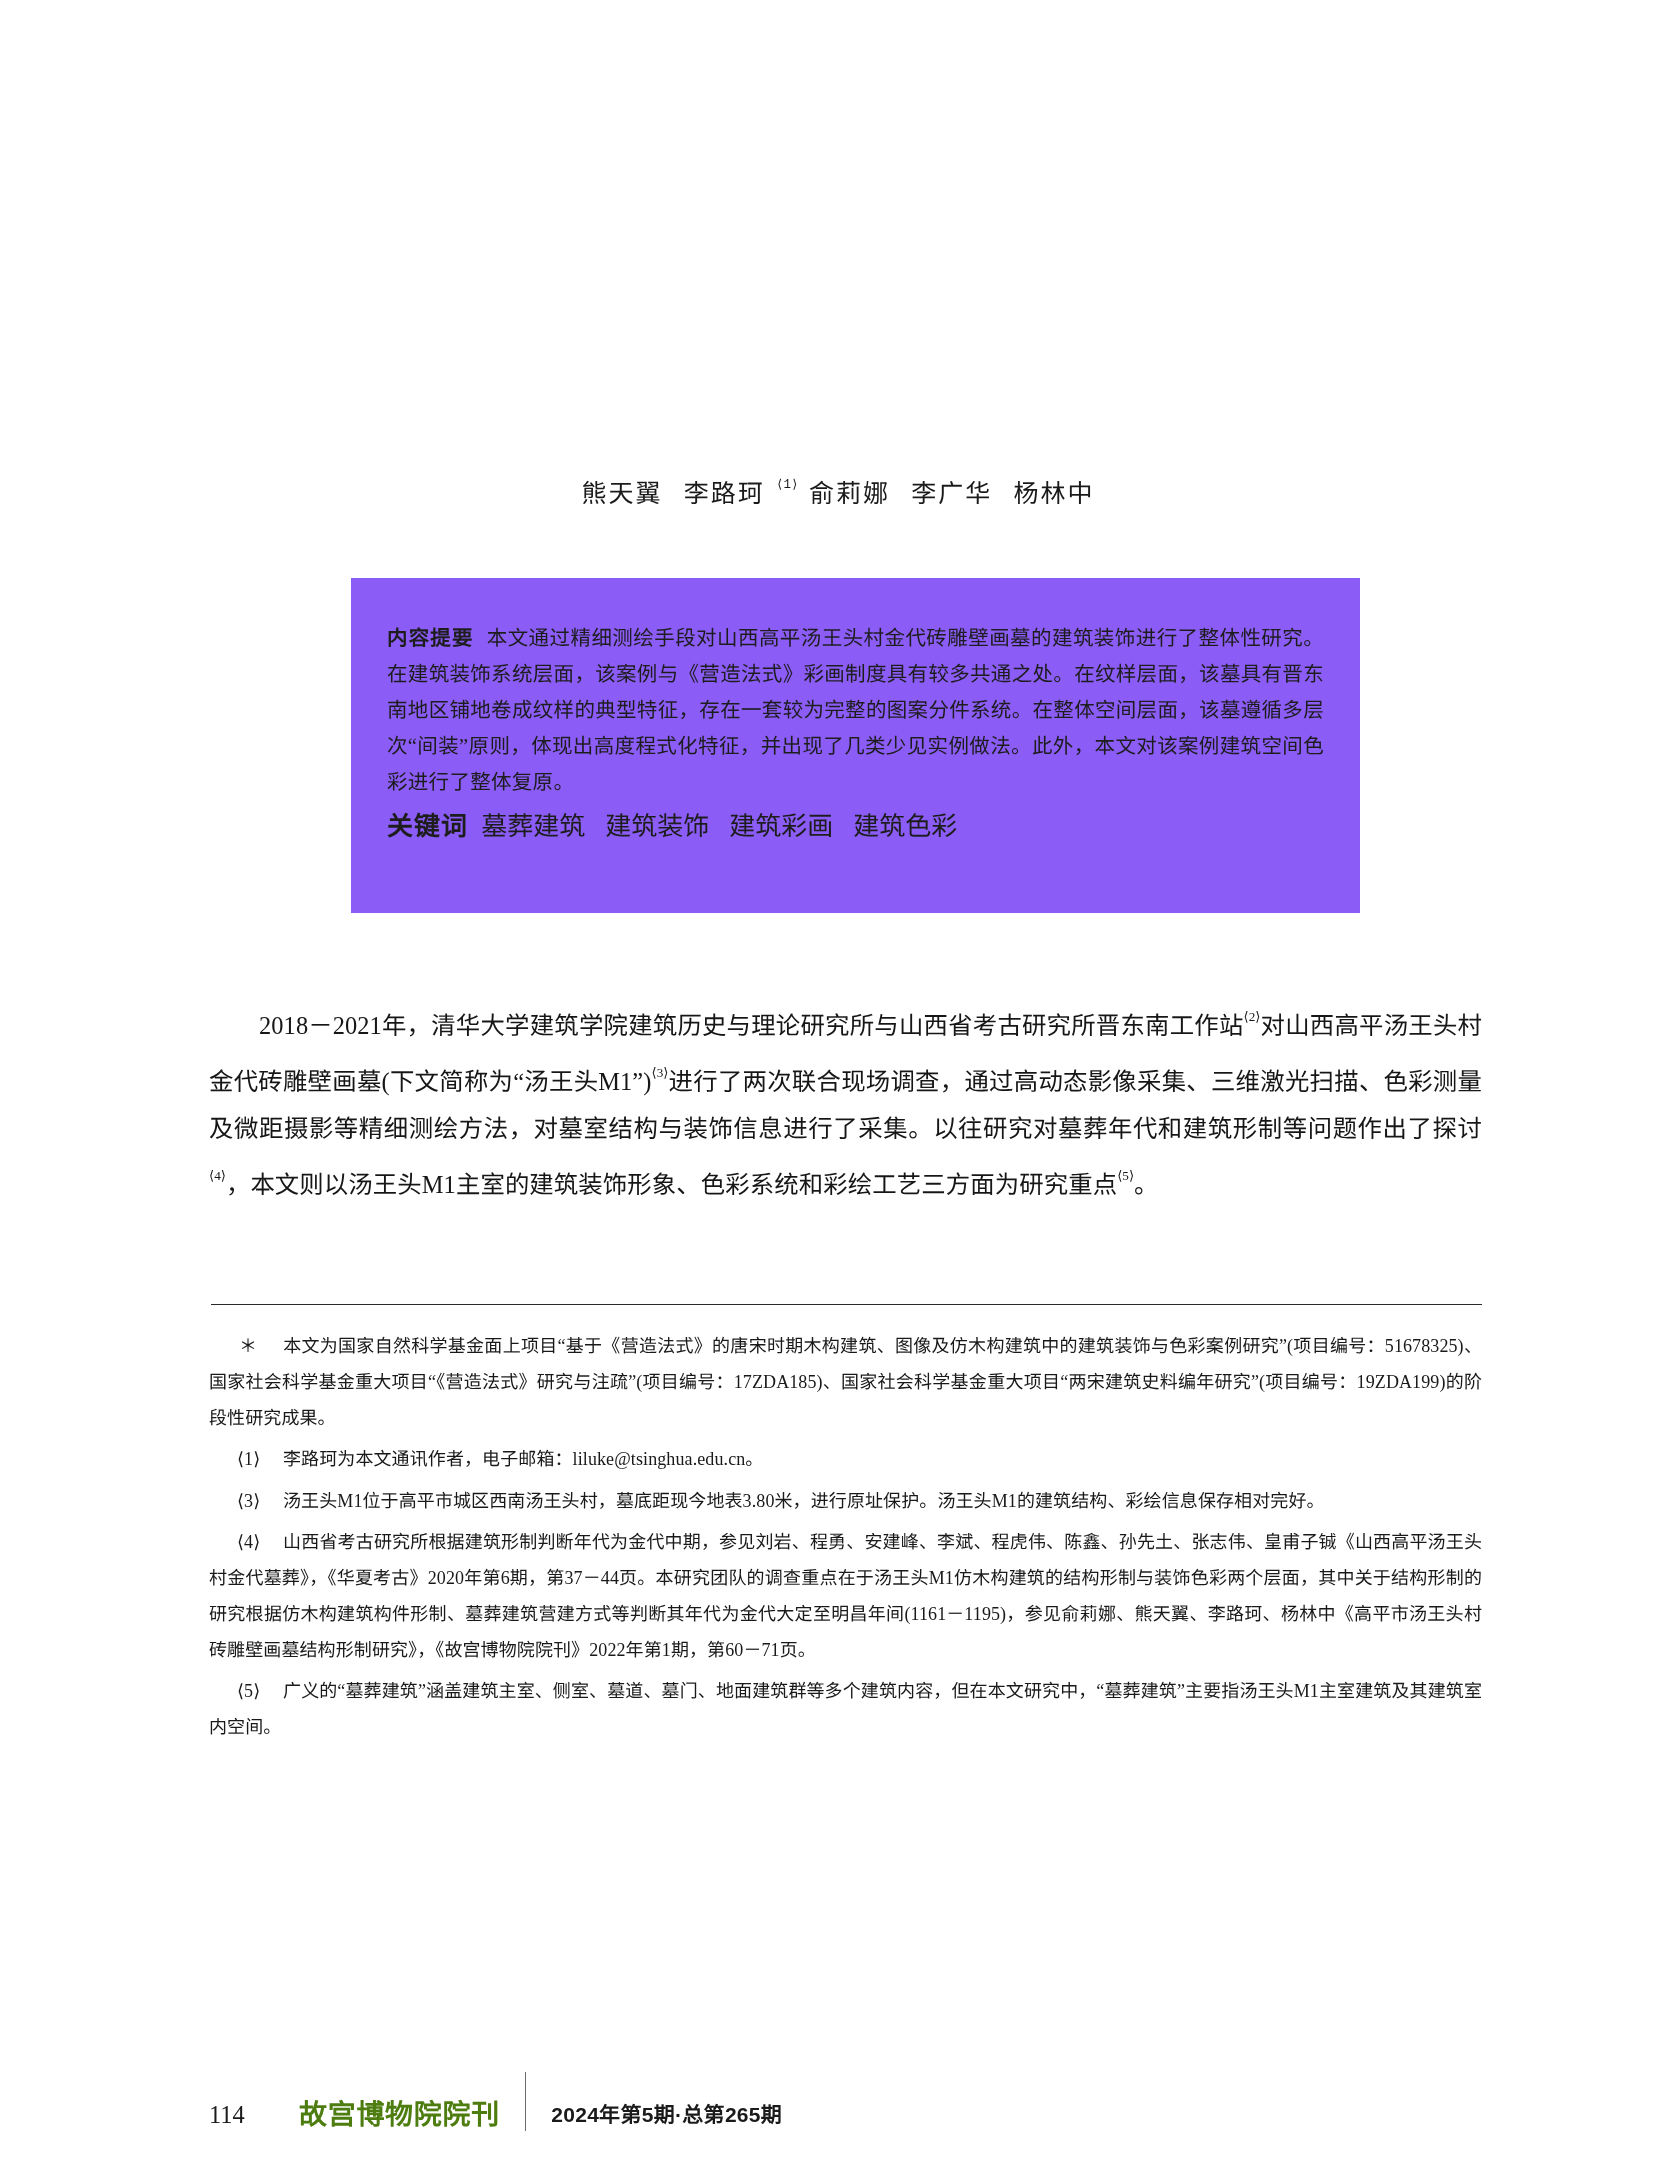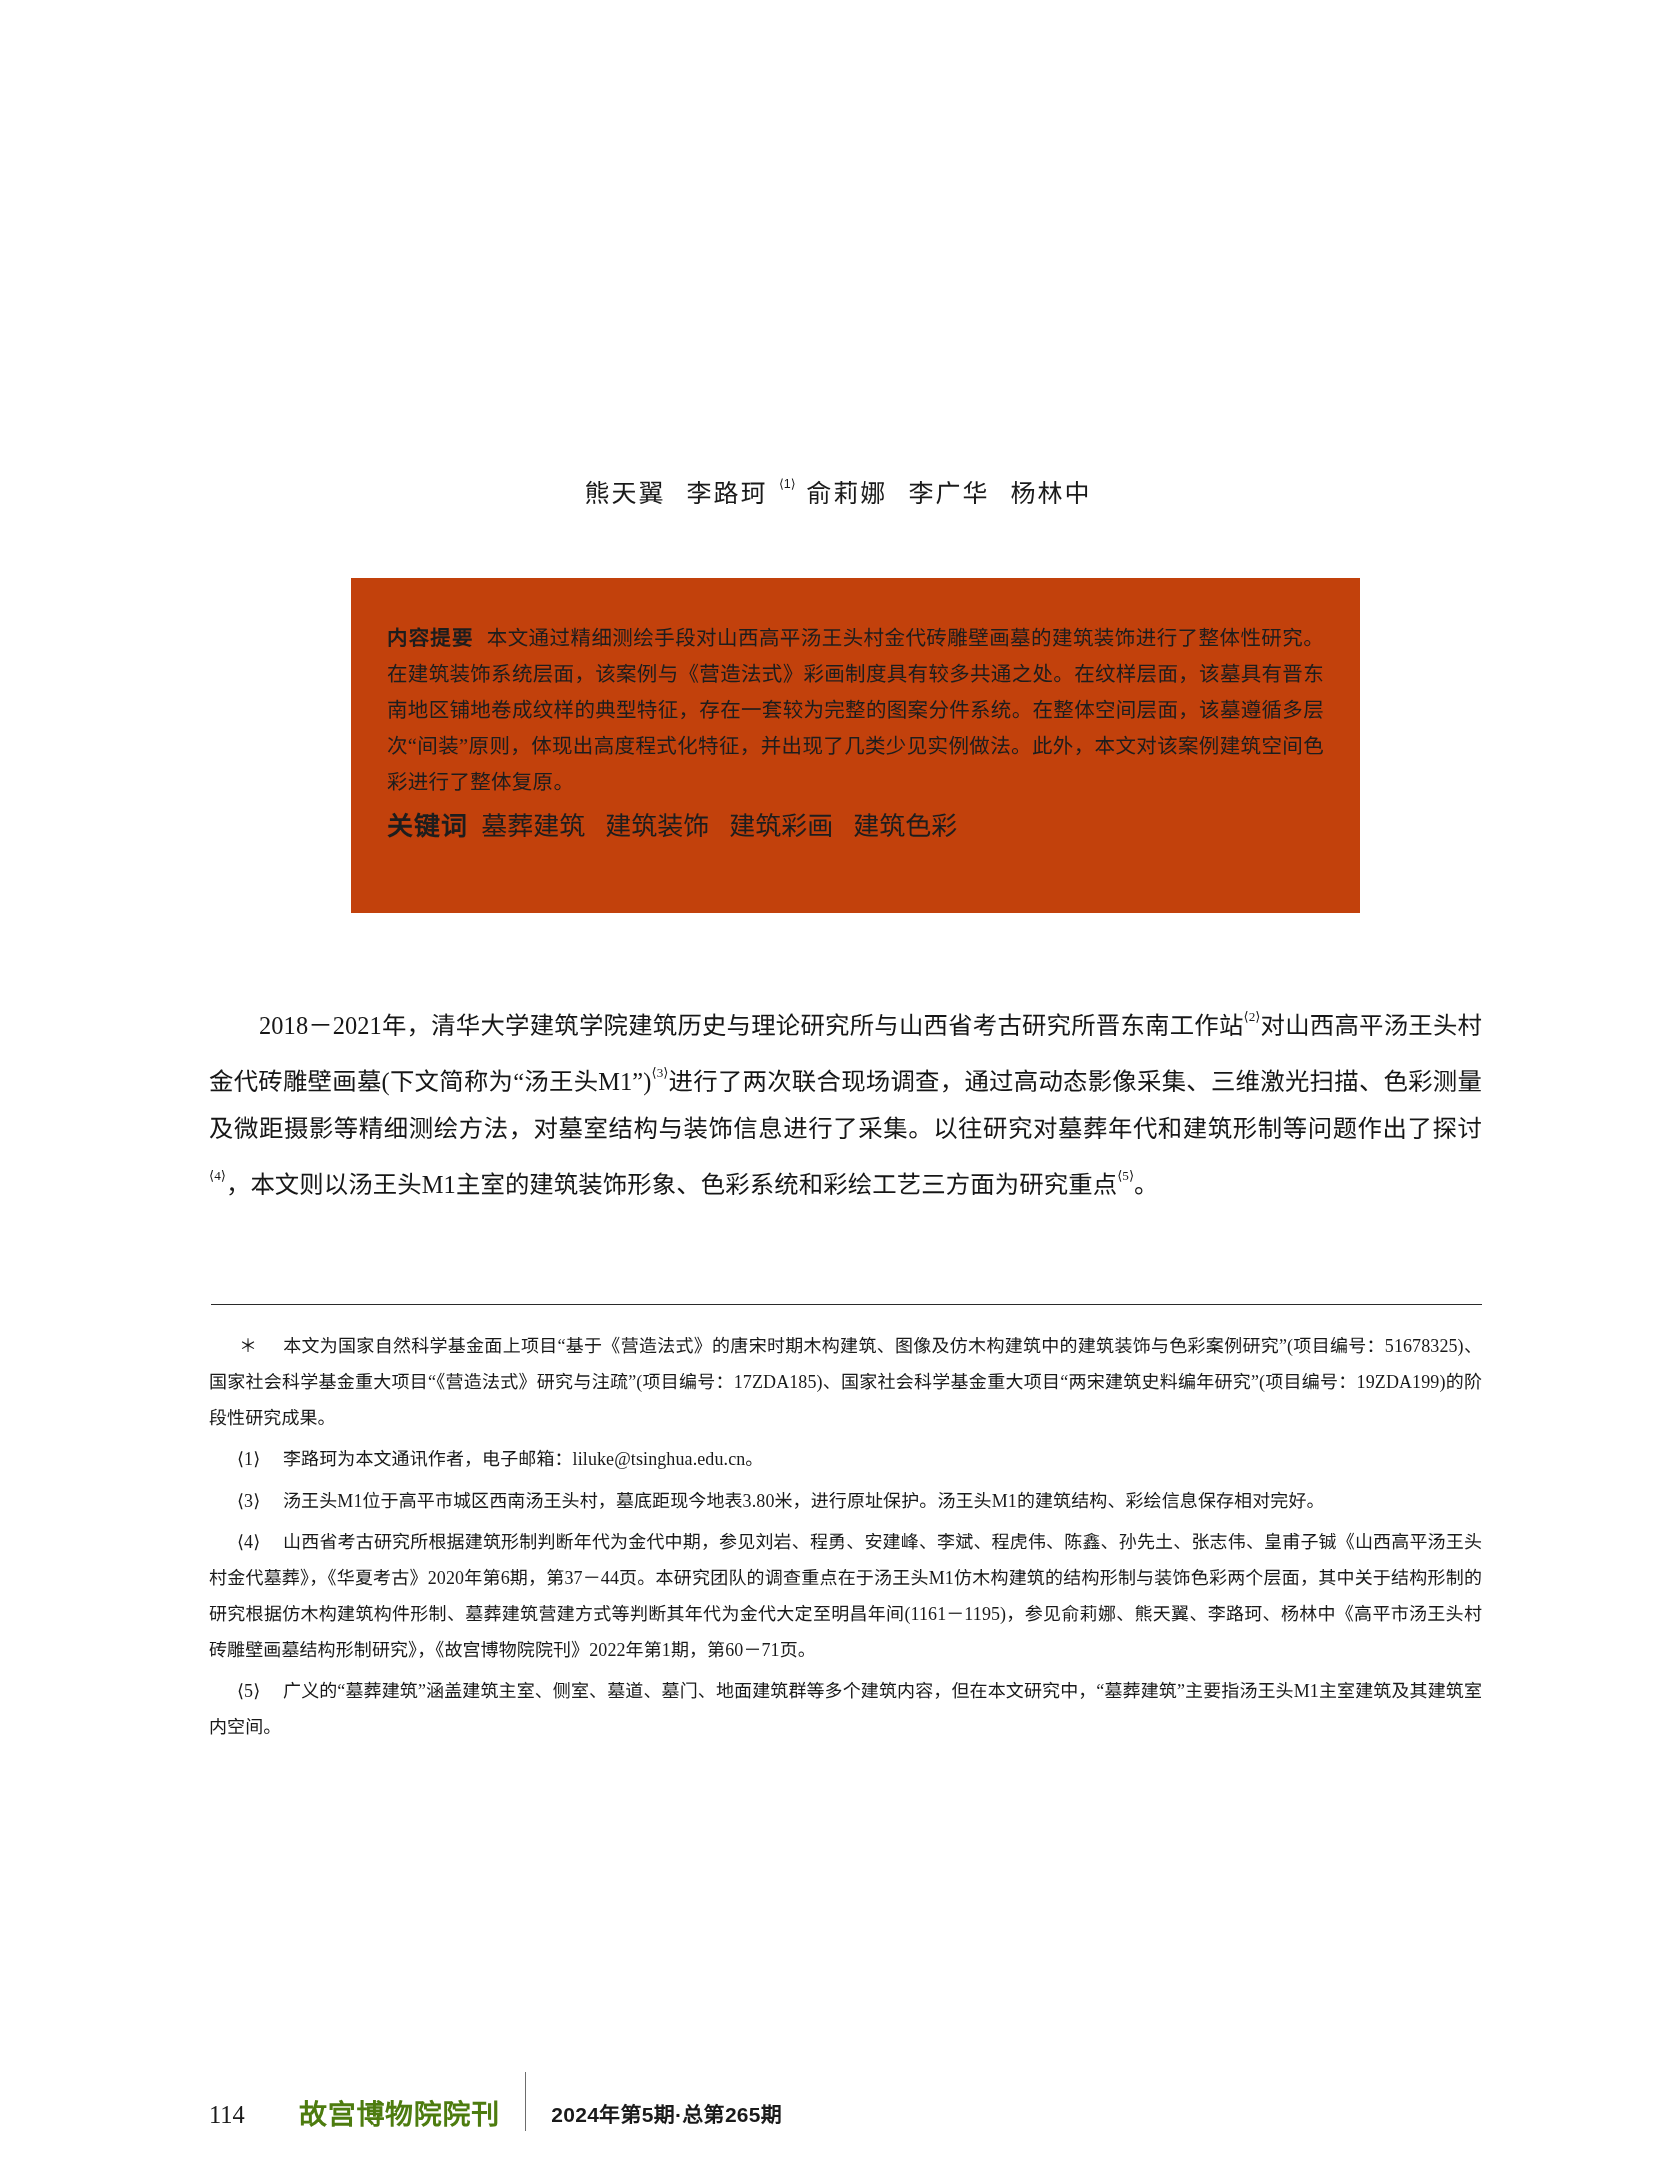--- a/index.html
+++ b/index.html
@@ -44,42 +44,42 @@
     letter-spacing: 0;
   }
 
   
   .authors {
     position: absolute;
     left: 0;
     top: 473px;
     width: 1676px;
     text-align: center;
-    font-family: Liberation Sans, sans-serif;
+    font-family: Liberation Mono, monospace;
     font-size: 25px;
     letter-spacing: 2px;
     color: #1a1a1a;
     white-space: nowrap;
   }
   .authors .name { margin: 0 10.6px; }
   .authors sup.fn {
     font-size: 12.5px;
     vertical-align: 14.5px;
     letter-spacing: 0;
     margin-left: 0.7px;
   }
 
   
   .abstract-box {
     position: absolute;
     left: 351px;
     top: 578px;
     width: 1009px;
     height: 335px;
-    background: #c2410c;
+    background: #8b5cf6;
     box-sizing: border-box;
     padding: 42px 36px 0 36px;
   }
   .abstract-body {
     font-family: "Liberation Serif", "DejaVu Serif", serif;
     font-size: 20.5px;
     line-height: 36px;
     text-align: justify;
     text-justify: inter-ideograph;
     color: #1d1d1d;

